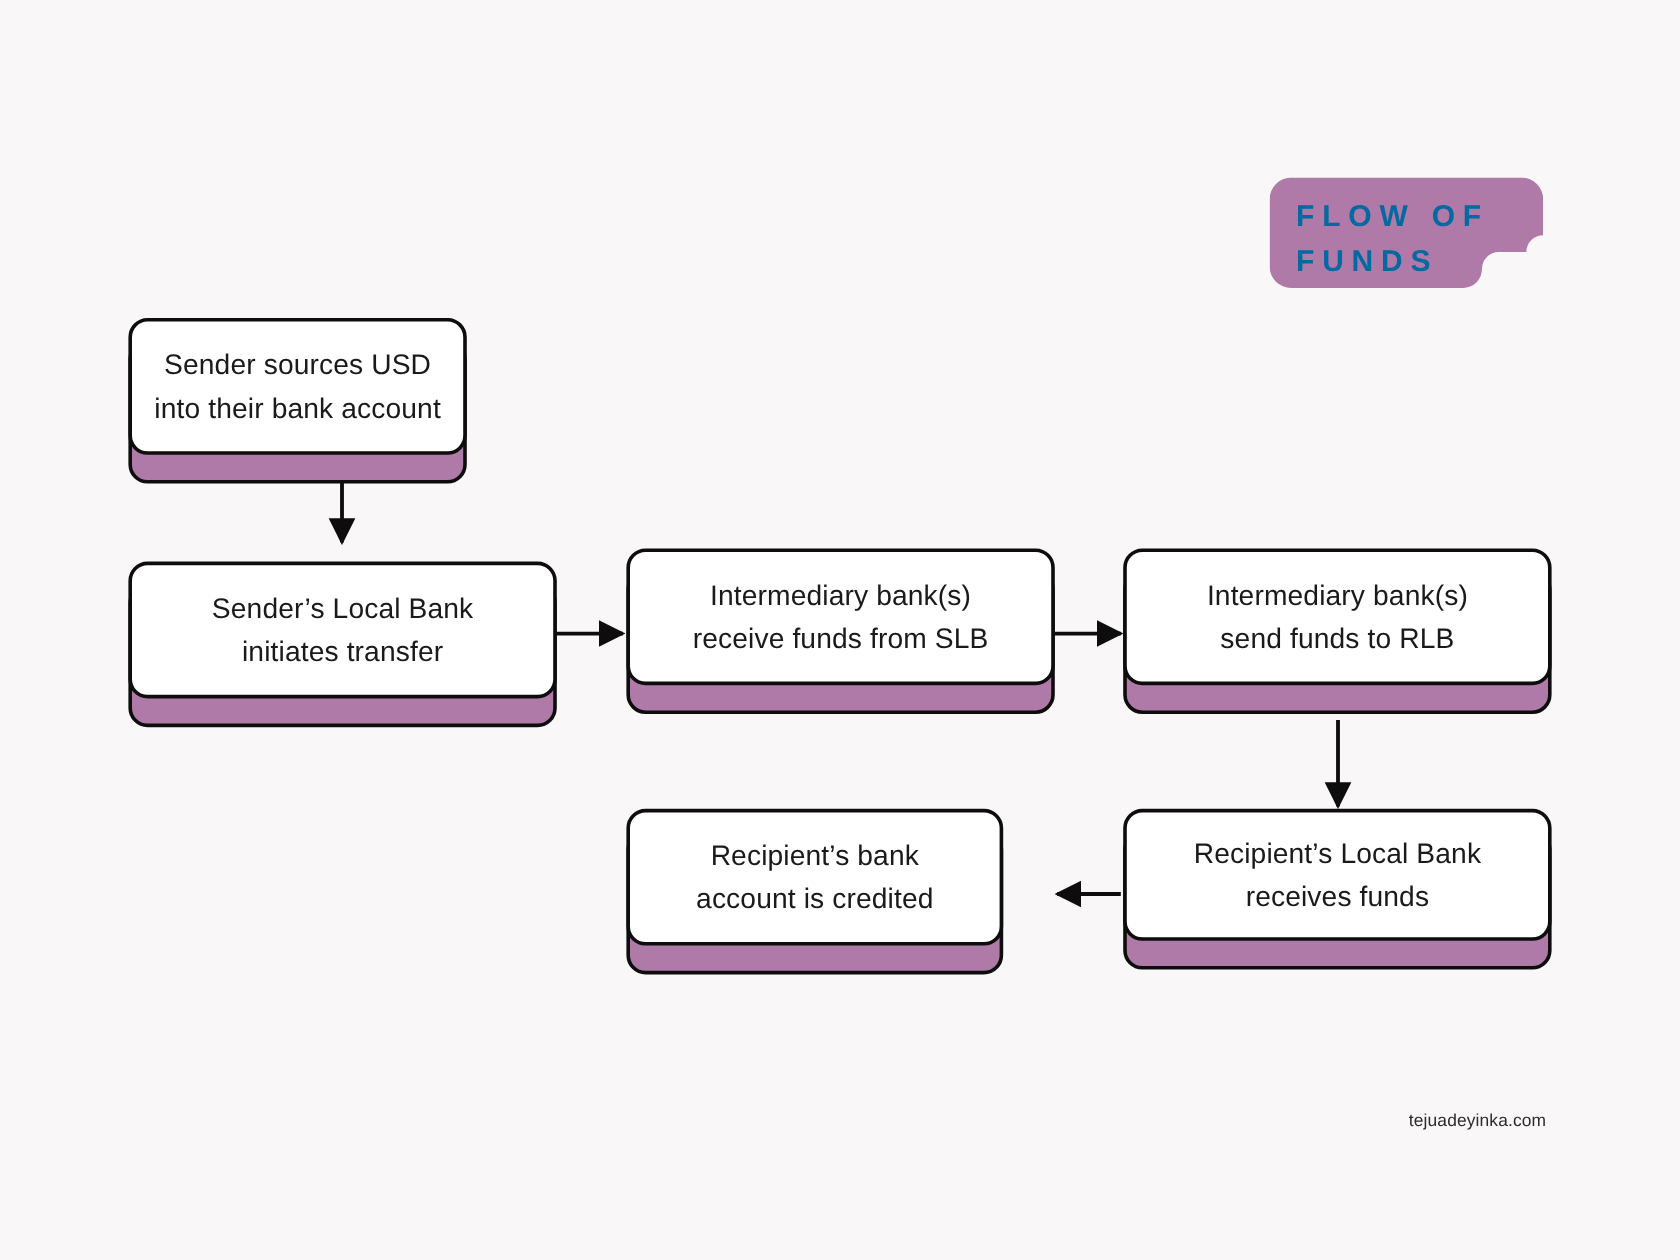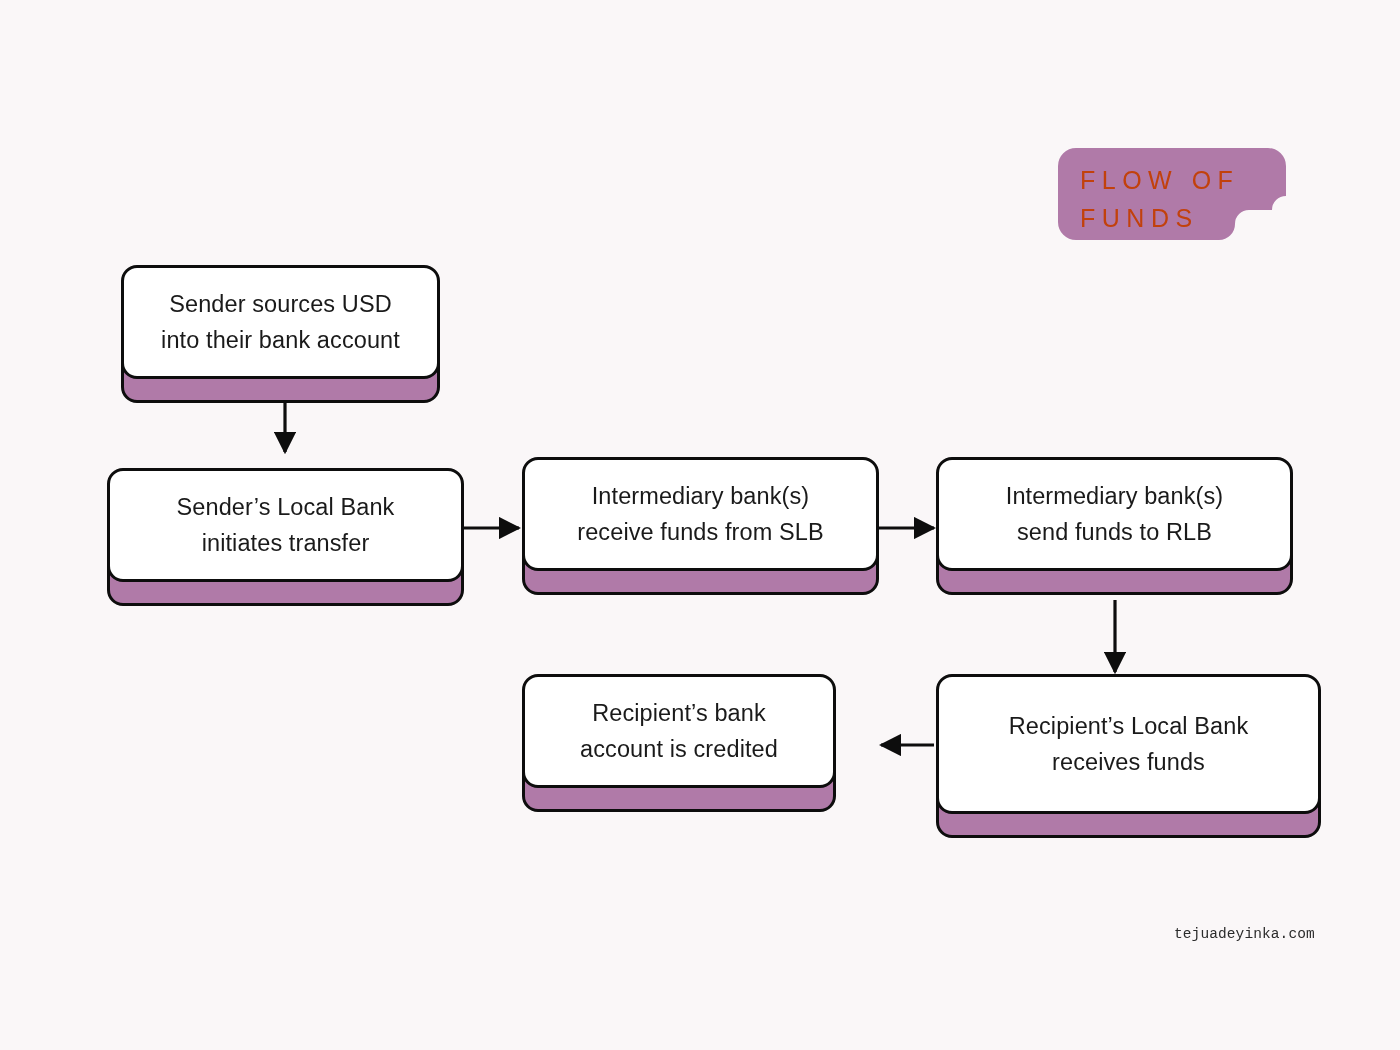--- a/index.html
+++ b/index.html
@@ -27,24 +27,24 @@
     top: 148px;
     width: 228px;
     height: 92px;
   }
   .badge svg { display: block; }
   .badge-text {
     position: absolute;
     left: 22px;
     top: 13px;
     width: 200px;
-    color: #c2410c;
+    color: #0369a1;
     font-family: "Liberation Sans", sans-serif;
     font-size: 25px;
-    font-weight: 400;
+    font-weight: 700;
     letter-spacing: 6.5px;
     line-height: 38px;
     white-space: pre-line;
   }
 
   
   .node {
     position: absolute;
   }
   .node .shadow {
@@ -93,21 +93,21 @@
     height: 1050px;
     pointer-events: none;
   }
 
   
   .watermark {
     position: absolute;
     left: 1174px;
     top: 926px;
     color: #2b2b2b;
-    font-family: Liberation Mono, monospace;
+    font-family: Liberation Sans, sans-serif;
     font-size: 14.5px;
     letter-spacing: 0.1px;
     white-space: nowrap;
   }
 </style>
 </head>
 <body>
 
 <div id="canvas">
 
@@ -142,21 +142,21 @@
 
     <g>
       <line x1="1115" y1="600" x2="1115" y2="672" stroke="#0d0d0d" stroke-width="3.2" marker-end="url(#arrowR)"></line>
     </g>
 
     <g>
       <line x1="934" y1="745" x2="881" y2="745" stroke="#0d0d0d" stroke-width="3.2" marker-end="url(#arrowR)"></line>
     </g>
   </svg>
 
-  <div class="node" style="left:121px; top:265px; width:282px; height:138px;padding-left:37px;">
+  <div class="node" style="left:107px; top:265px; width:282px; height:138px;">
     <div class="shadow"></div>
     <div class="face">
       <div class="label">Sender sources USD
 into their bank account</div>
     </div>
   </div>
 
   <div class="node" style="left:107px; top:468px; width:357px; height:138px;">
     <div class="shadow"></div>
     <div class="face">
@@ -174,21 +174,21 @@
   </div>
 
   <div class="node" style="left:936px; top:457px; width:357px; height:138px;">
     <div class="shadow"></div>
     <div class="face">
       <div class="label">Intermediary bank(s)
 send funds to RLB</div>
     </div>
   </div>
 
-  <div class="node" style="left:936px; top:674px; width:357px; height:164px;padding-left:28px;">
+  <div class="node" style="left:936px; top:674px; width:357px; height:134px;">
     <div class="shadow"></div>
     <div class="face">
       <div class="label">Recipient’s Local Bank
 receives funds</div>
     </div>
   </div>
 
   <div class="node" style="left:522px; top:674px; width:314px; height:138px;">
     <div class="shadow"></div>
     <div class="face">

